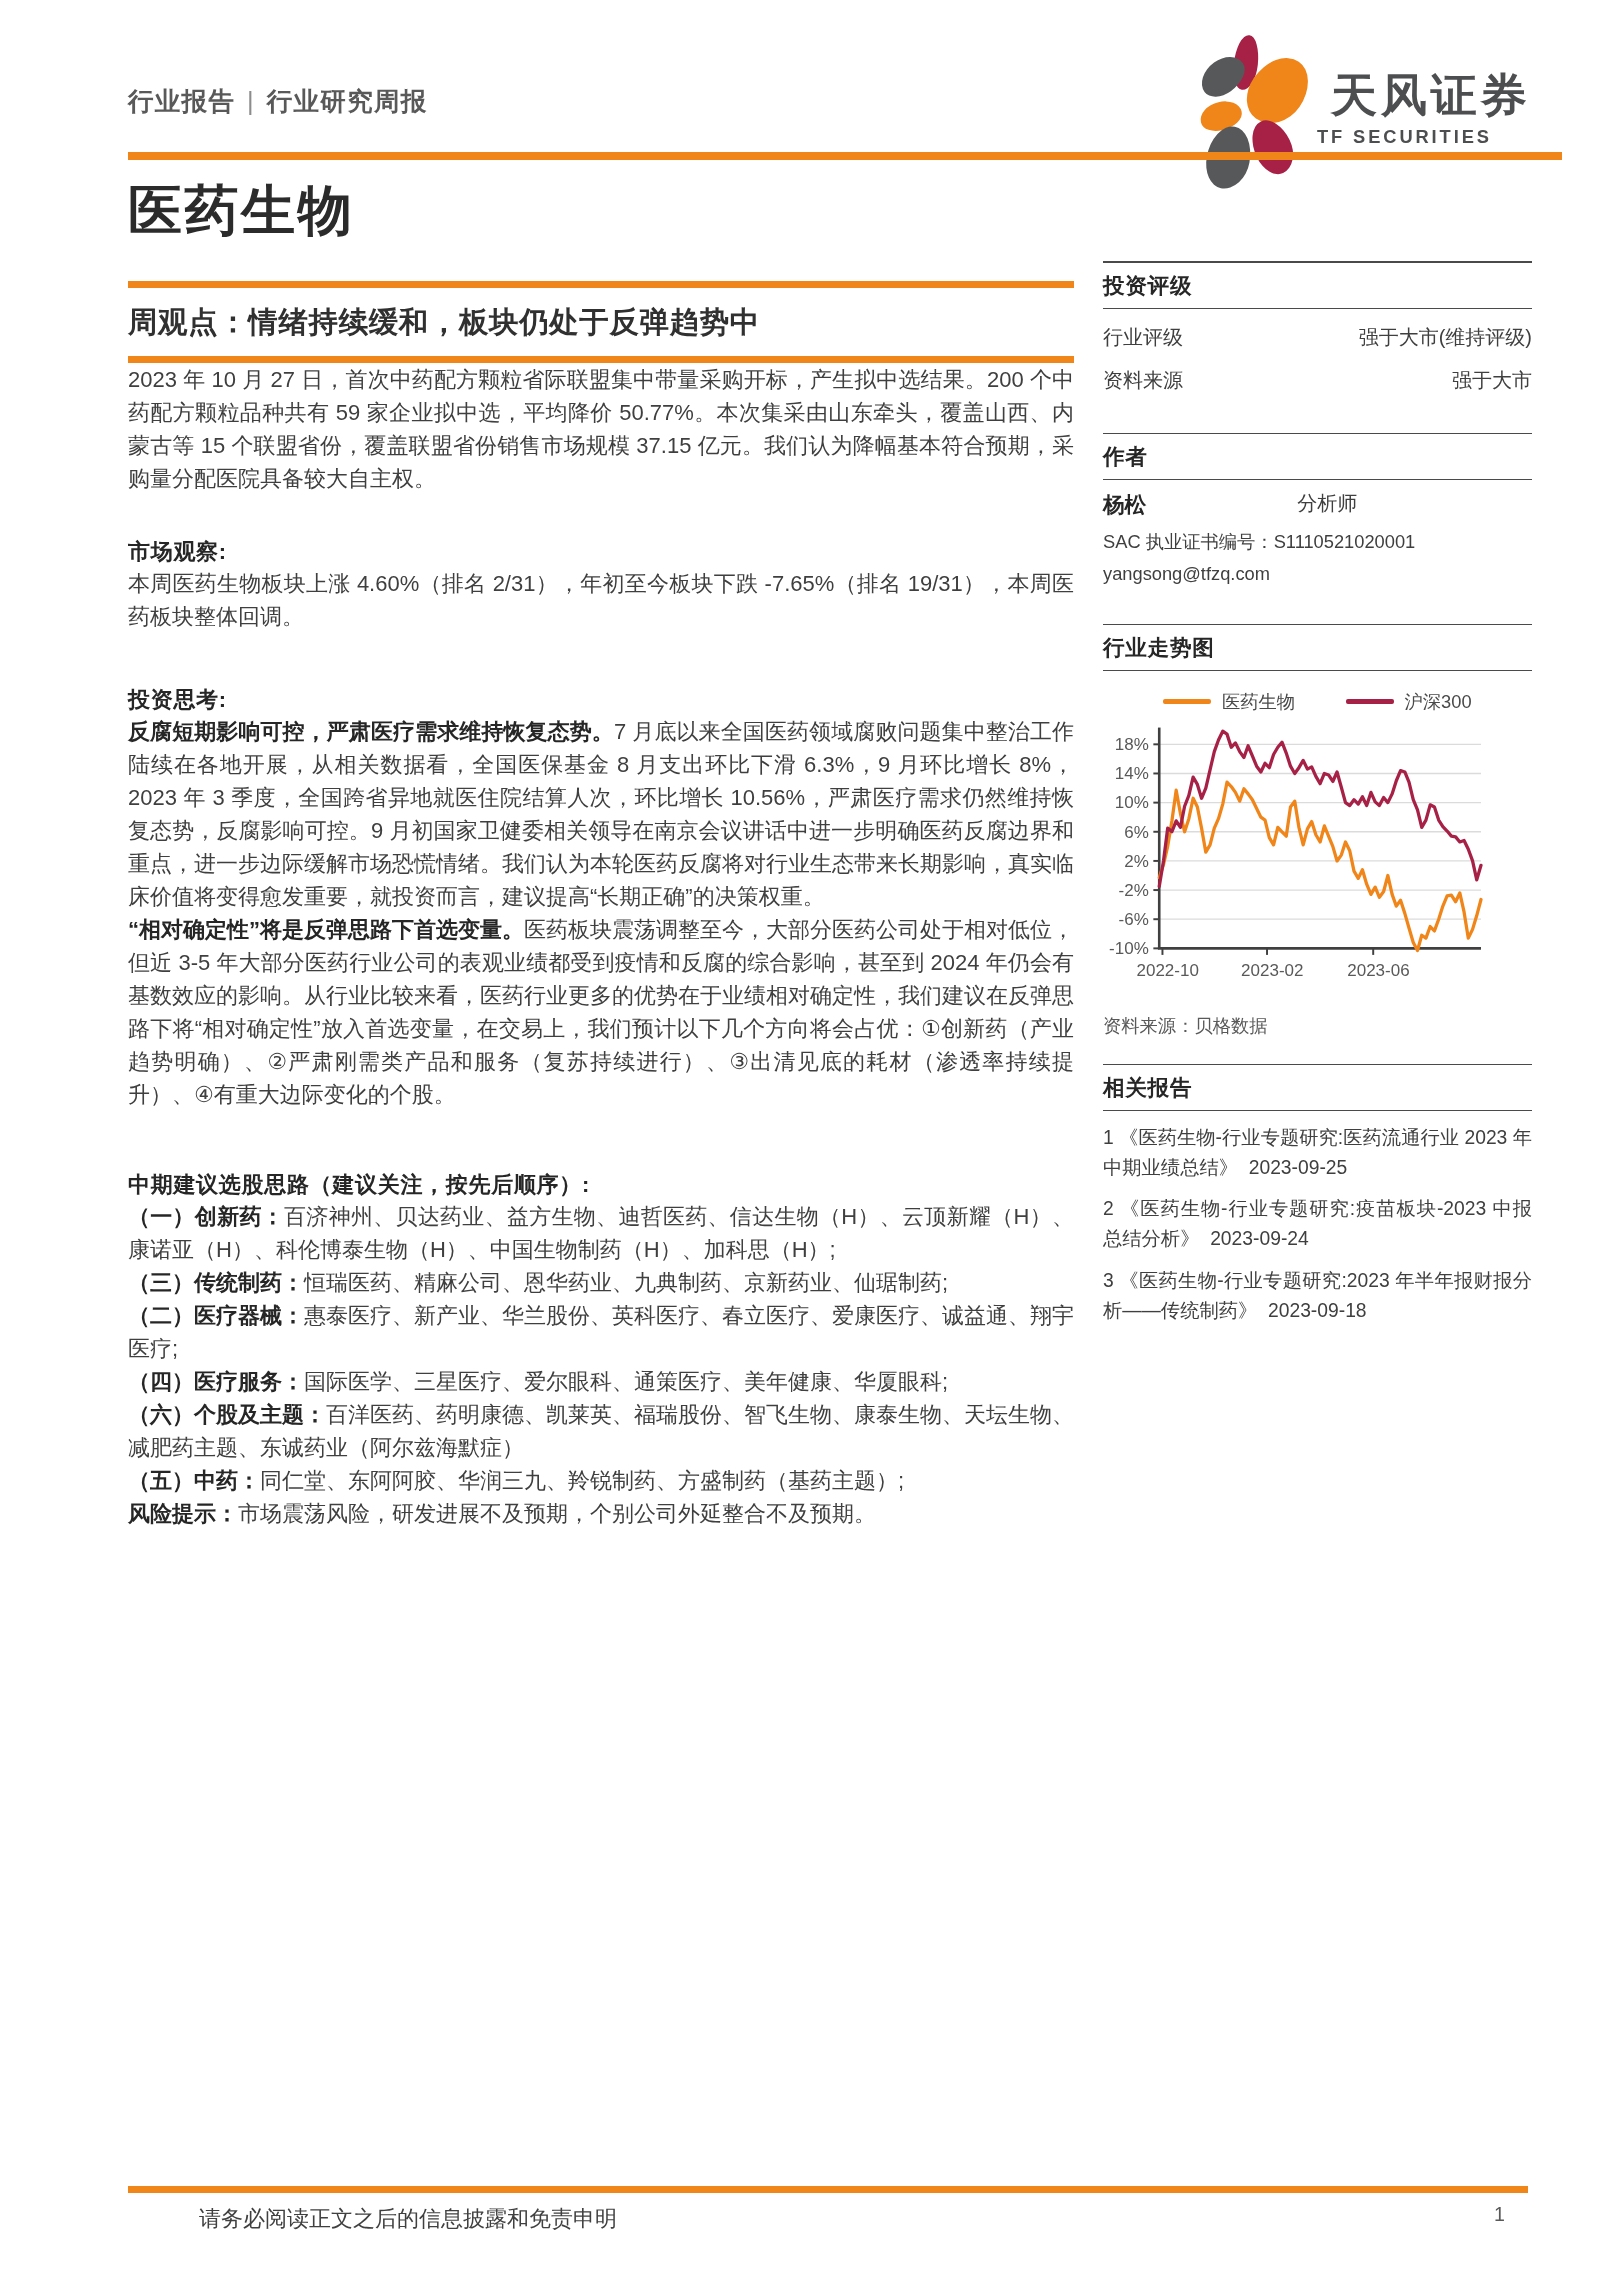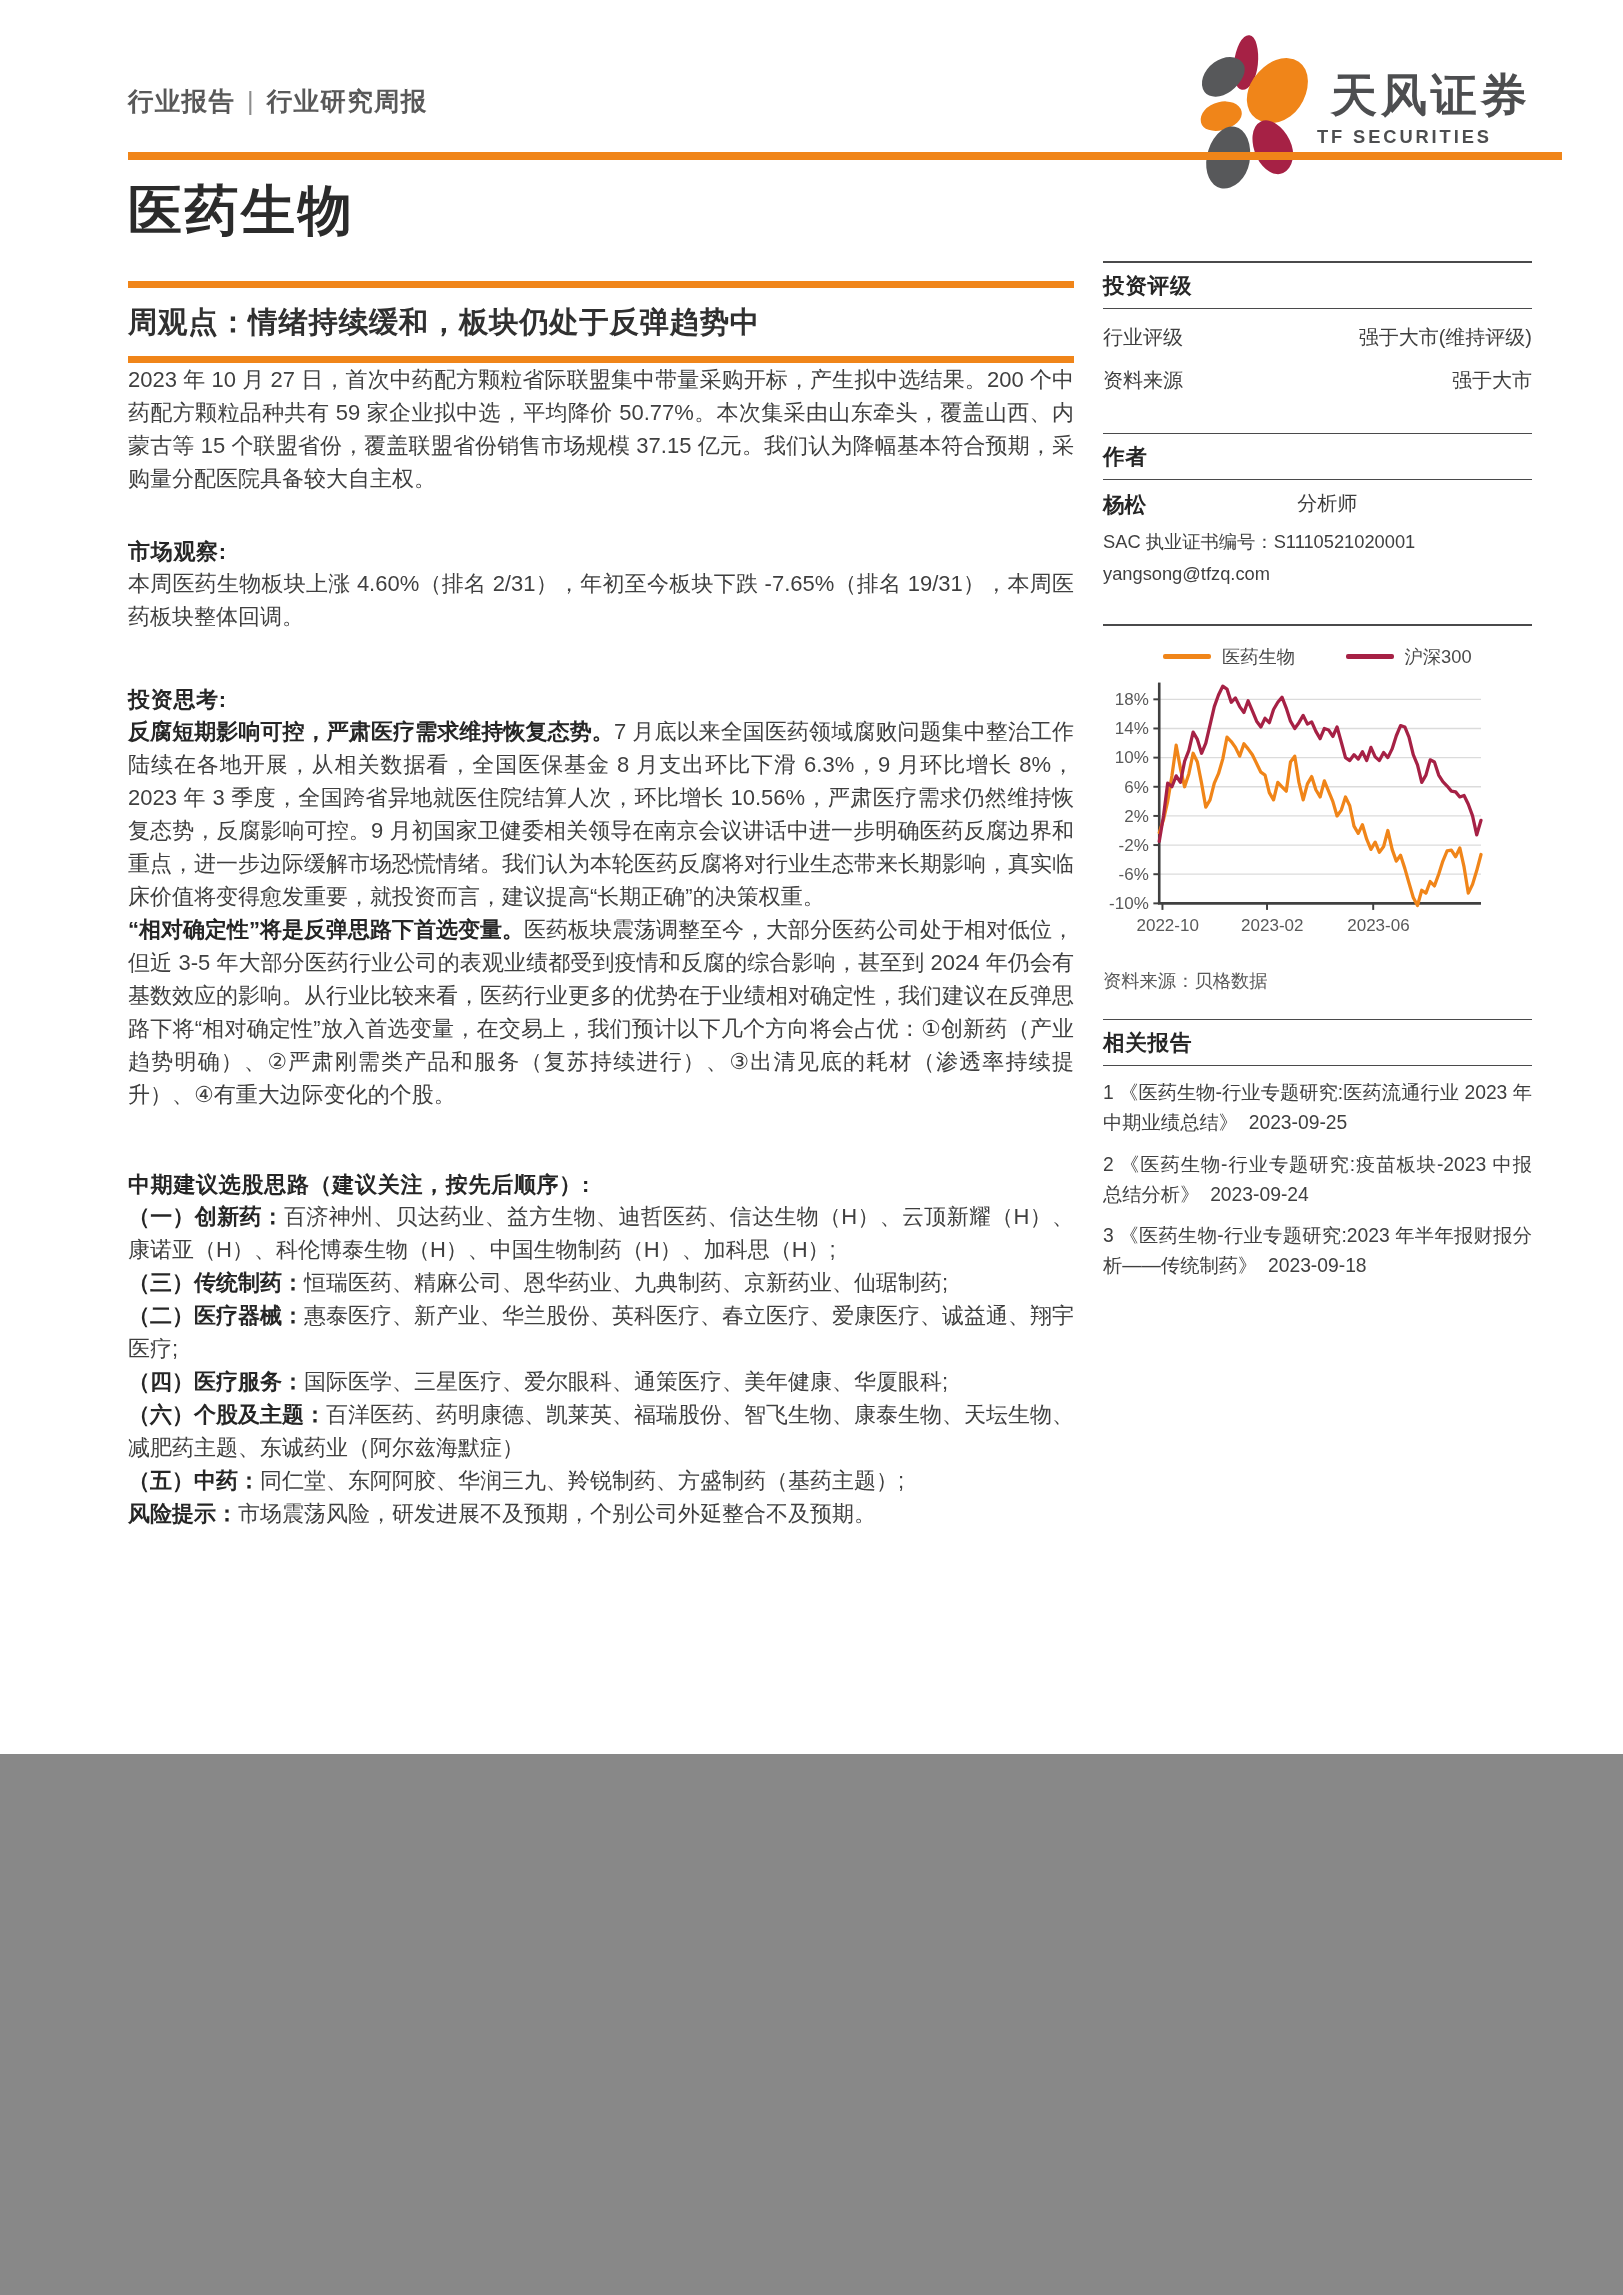--- a/index.html
+++ b/index.html
@@ -1,16 +1,16 @@
 <!DOCTYPE html>
 <html style="font-size:10.5px"><head>
 <meta charset="utf-8">
 <style>
   html,body{margin:0;padding:0;background:#888;}
-  .page{position:relative;width:1623px;height:1754px;background:#ffffff;overflow:hidden;
+  .page{position:relative;width:1623px;height:2295px;background:#ffffff;overflow:hidden;
         font-family:"Liberation Sans","DejaVu Sans",sans-serif;color:#3f3f3f;}
   
   .hdr-label{position:absolute;left:128px;top:84px;font-size:25.5px;font-weight:700;color:#595959;letter-spacing:1.3px;}
   .hdr-label .sep{display:inline-block;margin:0 11.8px;color:#8c8c8c;font-weight:400;}
   .logo{position:absolute;left:1199px;top:34px;width:366px;height:141px;}
   .petals{position:absolute;left:0;top:0;width:105px;height:141px;}
   .petal{position:absolute;border-radius:52% 48% 55% 45% / 55% 52% 48% 45%;}
   .p-top   {left:35px;top:1.3px;  width:23.6px;height:55px;background:#A62145;transform:rotate(6deg);}
   .p-left  {left:0px; top:26px; width:48px;height:33px;background:#57585A;transform:rotate(-36deg);}
   .p-right {left:52px;top:21px; width:54px;height:71px;background:#F08519;transform:rotate(34deg);}
@@ -130,20 +130,21 @@
     <div class="hr2"></div>
     <div class="author-row">
       <span class="author-name">杨松</span>
       <span class="author-title">分析师</span>
     </div>
     <div class="small-line">SAC 执业证书编号：S1110521020001</div>
     <div class="small-line">yangsong@tfzq.com</div>
 
     <div class="gap60"></div>
     <div class="hr2"></div>
+    <div class="rc-head">行业走势图</div>
     <div class="hr2"></div>
 
     <div class="legend">
       <div class="item">
         <span class="swatch" id="sw0" style="background: rgb(240, 133, 25);"></span>
         <span>医药生物</span>
       </div>
       <div class="item">
         <span class="swatch" id="sw1" style="background: rgb(166, 33, 69);"></span>
         <span>沪深300</span>

